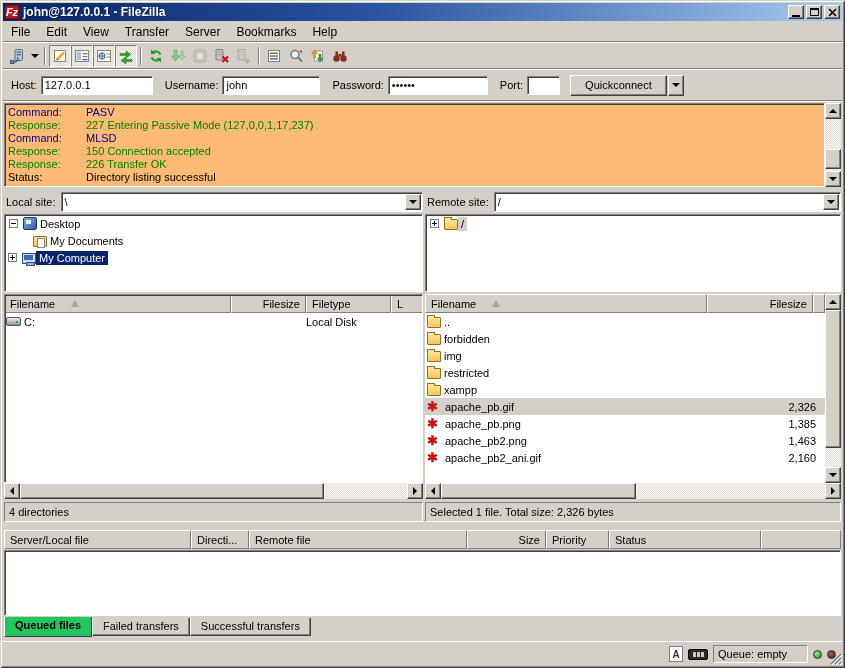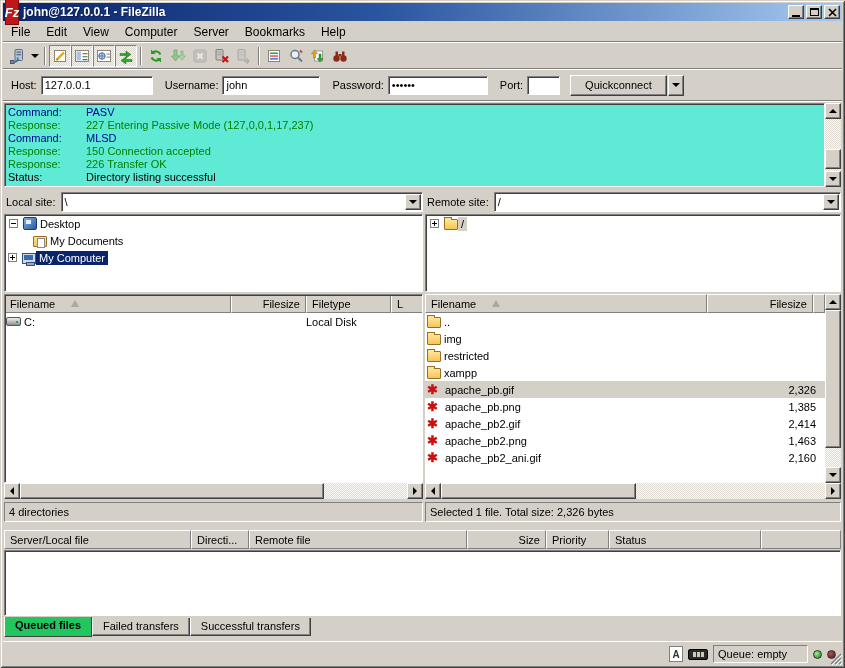--- a/index.html
+++ b/index.html
@@ -13,22 +13,22 @@
   .raised  { border:1px solid; border-color:#fff #404040 #404040 #fff;
              box-shadow: inset -1px -1px 0 #808080; background:#d4d0c8; }
   .hatch { background-color:#efede7;
            background-image: repeating-conic-gradient(#fbfaf7 0 25%, #dedad2 0 50%);
            background-size:2px 2px; }
 
   
   .titlebar { position:absolute; left:3px; top:3px; right:3px; height:18px;
     background:linear-gradient(90deg,#0a246a 0%,#2a55a0 45%,#a6caf0 100%);
     display:flex; align-items:center; padding:0 2px; color:#fff; }
-  .fz-logo { width:14px; height:26px; background:#c01818; border:1px solid #7a0c0c;
-    color:#fff; font-size:13px; font-weight:bold; font-style:italic;
+  .fz-logo { width:14px; height:14px; background:#c01818; border:1px solid #7a0c0c;
+    color:#fff; font-size:11px; font-weight:bold; font-style:italic;
     display:flex; align-items:center; justify-content:center; line-height:1; }
   .title-text { font-size:12px; font-weight:bold; margin-left:4px; flex:1;
     white-space:nowrap; text-shadow:1px 1px 0 #00000055; }
   .winbtn { width:16px; height:14px; margin-left:2px; display:flex;
     align-items:center; justify-content:center; cursor:default; }
   .glyph-min { width:8px; height:2px; background:#000; margin-top:7px; }
   .glyph-max { width:9px; height:8px; border:1px solid #000; border-top-width:2px; }
 
   
   .menubar { position:absolute; left:3px; top:22px; right:3px; height:19px;
@@ -68,21 +68,21 @@
   .qcbar label { margin-right:4px; }
   .qc-input { height:19px; border:1px solid; border-color:#808080 #fff #fff #808080;
     box-shadow:inset 1px 1px 0 #404040; background:#fff; font-size:11px;
     font-family:"Liberation Sans",sans-serif; padding:1px 3px; outline:none; }
   .qc-btn { height:21px; padding:0 14px; font-size:11px; display:flex; align-items:center; }
   .qc-drop { width:16px; height:21px; display:flex; align-items:center; justify-content:center; margin-left:1px; }
 
   
   .log { position:absolute; left:4px; top:103px; width:837px; height:84px; }
   .log-text-area { position:absolute; left:0; top:0; right:16px; bottom:0;
-    background:#5eead4; border:1px solid; border-color:#808080 #fff #fff #808080;
+    background:#fdba74; border:1px solid; border-color:#808080 #fff #fff #808080;
     box-shadow:inset 1px 1px 0 #404040; padding:2px 0 16px 3px; overflow:hidden; }
   .log-line { font-size:11px; line-height:13px; white-space:nowrap; }
   .log-label { display:inline-block; width:78px; }
   .t-command { color:#00008b; }
   .t-response { color:#008000; }
   .t-status { color:#000; }
 
   
   .vsb { position:absolute; width:16px; }
   .hsb { position:absolute; height:16px; }
@@ -216,21 +216,21 @@
         <svg width="9" height="9" viewBox="0 0 9 9">
           <path d="M1 1l7 7M8 1l-7 7" stroke="#000" stroke-width="1.6"></path>
         </svg>
       </span>
   </div>
 
   <div class="menubar">
     <span class="menu-item">File</span>
     <span class="menu-item">Edit</span>
     <span class="menu-item">View</span>
-    <span class="menu-item">Computer</span>
+    <span class="menu-item">Transfer</span>
     <span class="menu-item">Server</span>
     <span class="menu-item">Bookmarks</span>
     <span class="menu-item">Help</span>
   </div>
   <div class="hline" style="top:41px"></div>
 
   <div class="toolbar">
     <span class="tbtn">
       <svg viewBox="0 0 16 16">
           <rect x="6" y="1.5" width="7.5" height="11" rx="1" fill="#b9c6d9" stroke="#5a6b84"></rect>
@@ -471,44 +471,43 @@
         </span>
       <span class="hcell" style="flex:1"></span>
     </div>
     <div class="listbox" style="right:16px">
       <div class="lrow">
           <span class="icon icon-folder"></span>
           <span class="fname">..</span>
         </div>
       <div class="lrow">
           <span class="icon icon-folder"></span>
+          <span class="fname">forbidden</span>
+        </div>
+      <div class="lrow">
+          <span class="icon icon-folder"></span>
           <span class="fname">img</span>
         </div>
       <div class="lrow">
           <span class="icon icon-folder"></span>
           <span class="fname">restricted</span>
         </div>
       <div class="lrow">
           <span class="icon icon-folder"></span>
           <span class="fname">xampp</span>
         </div>
       <div class="lrow selected">
           <span class="icon icon-broken"></span>
           <span class="fname">apache_pb.gif</span>
           <span class="fsize-r">2,326</span>
         </div>
       <div class="lrow">
           <span class="icon icon-broken"></span>
           <span class="fname">apache_pb.png</span>
           <span class="fsize-r">1,385</span>
-        </div>
-      <div class="lrow">
-          <span class="icon icon-broken"></span>
-          <span class="fname">apache_pb2.gif</span>
-          <span class="fsize-r">2,414</span>
         </div>
       <div class="lrow">
           <span class="icon icon-broken"></span>
           <span class="fname">apache_pb2.png</span>
           <span class="fsize-r">1,463</span>
         </div>
       <div class="lrow">
           <span class="icon icon-broken"></span>
           <span class="fname">apache_pb2_ani.gif</span>
           <span class="fsize-r">2,160</span>

